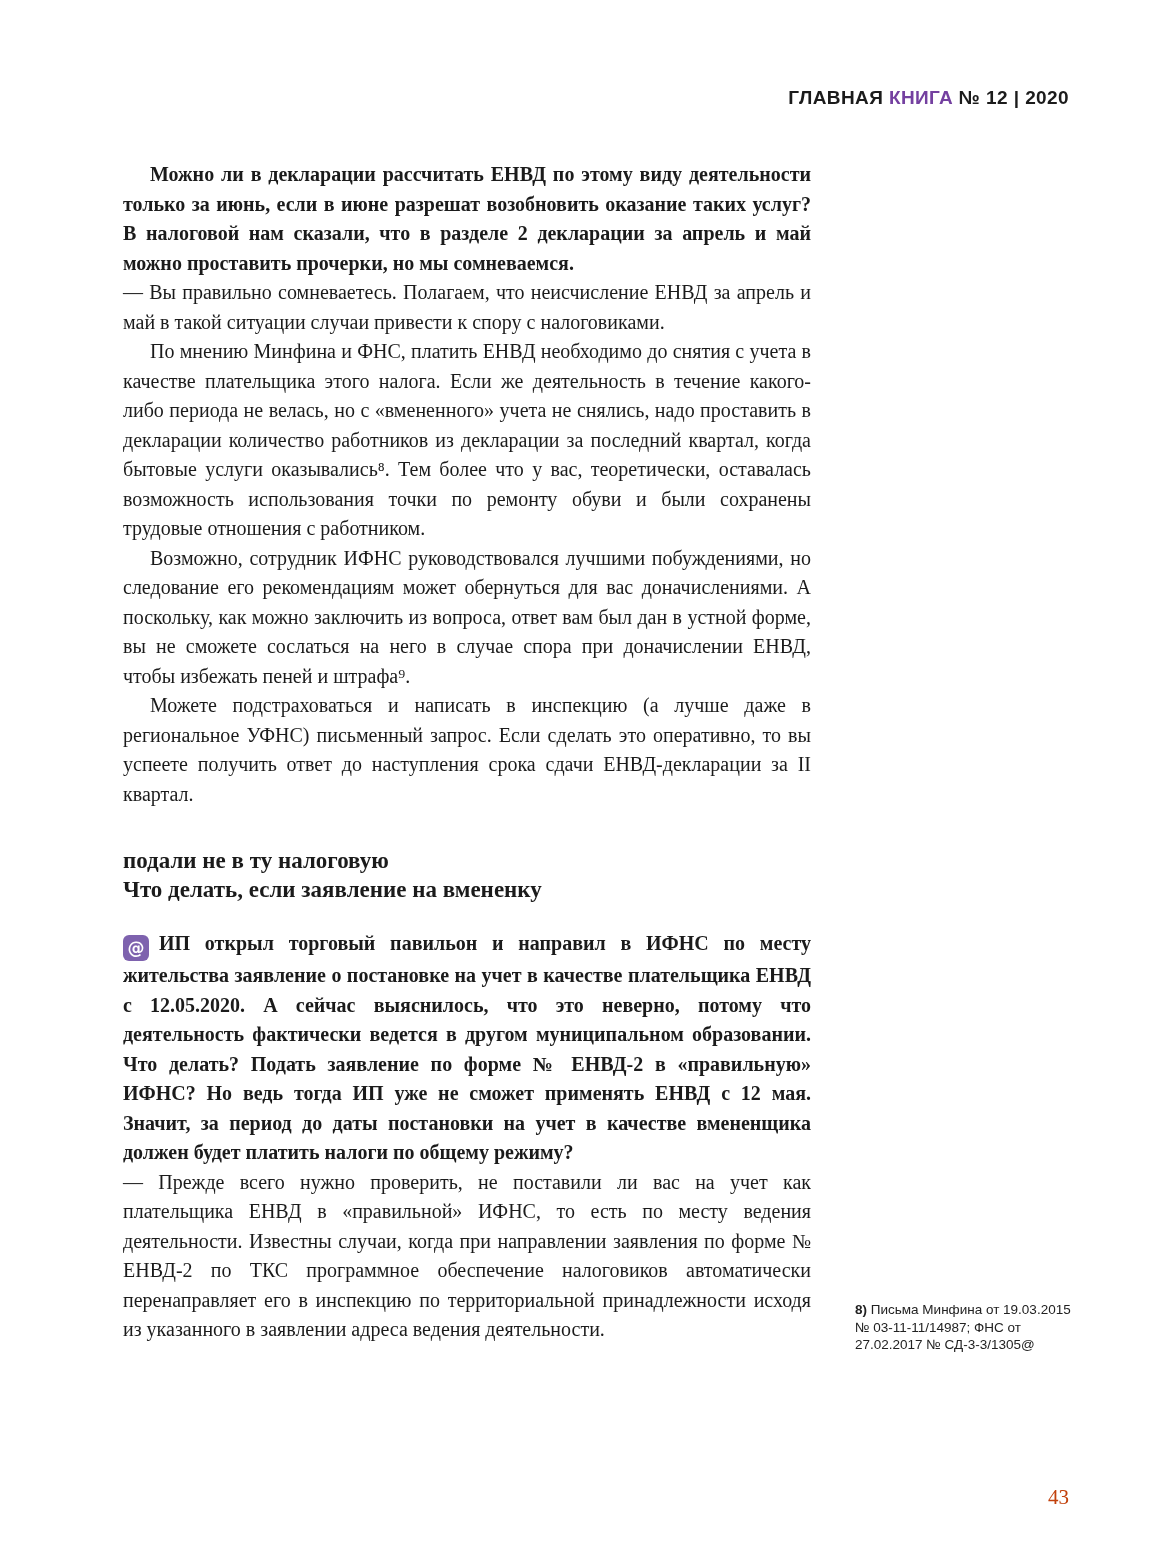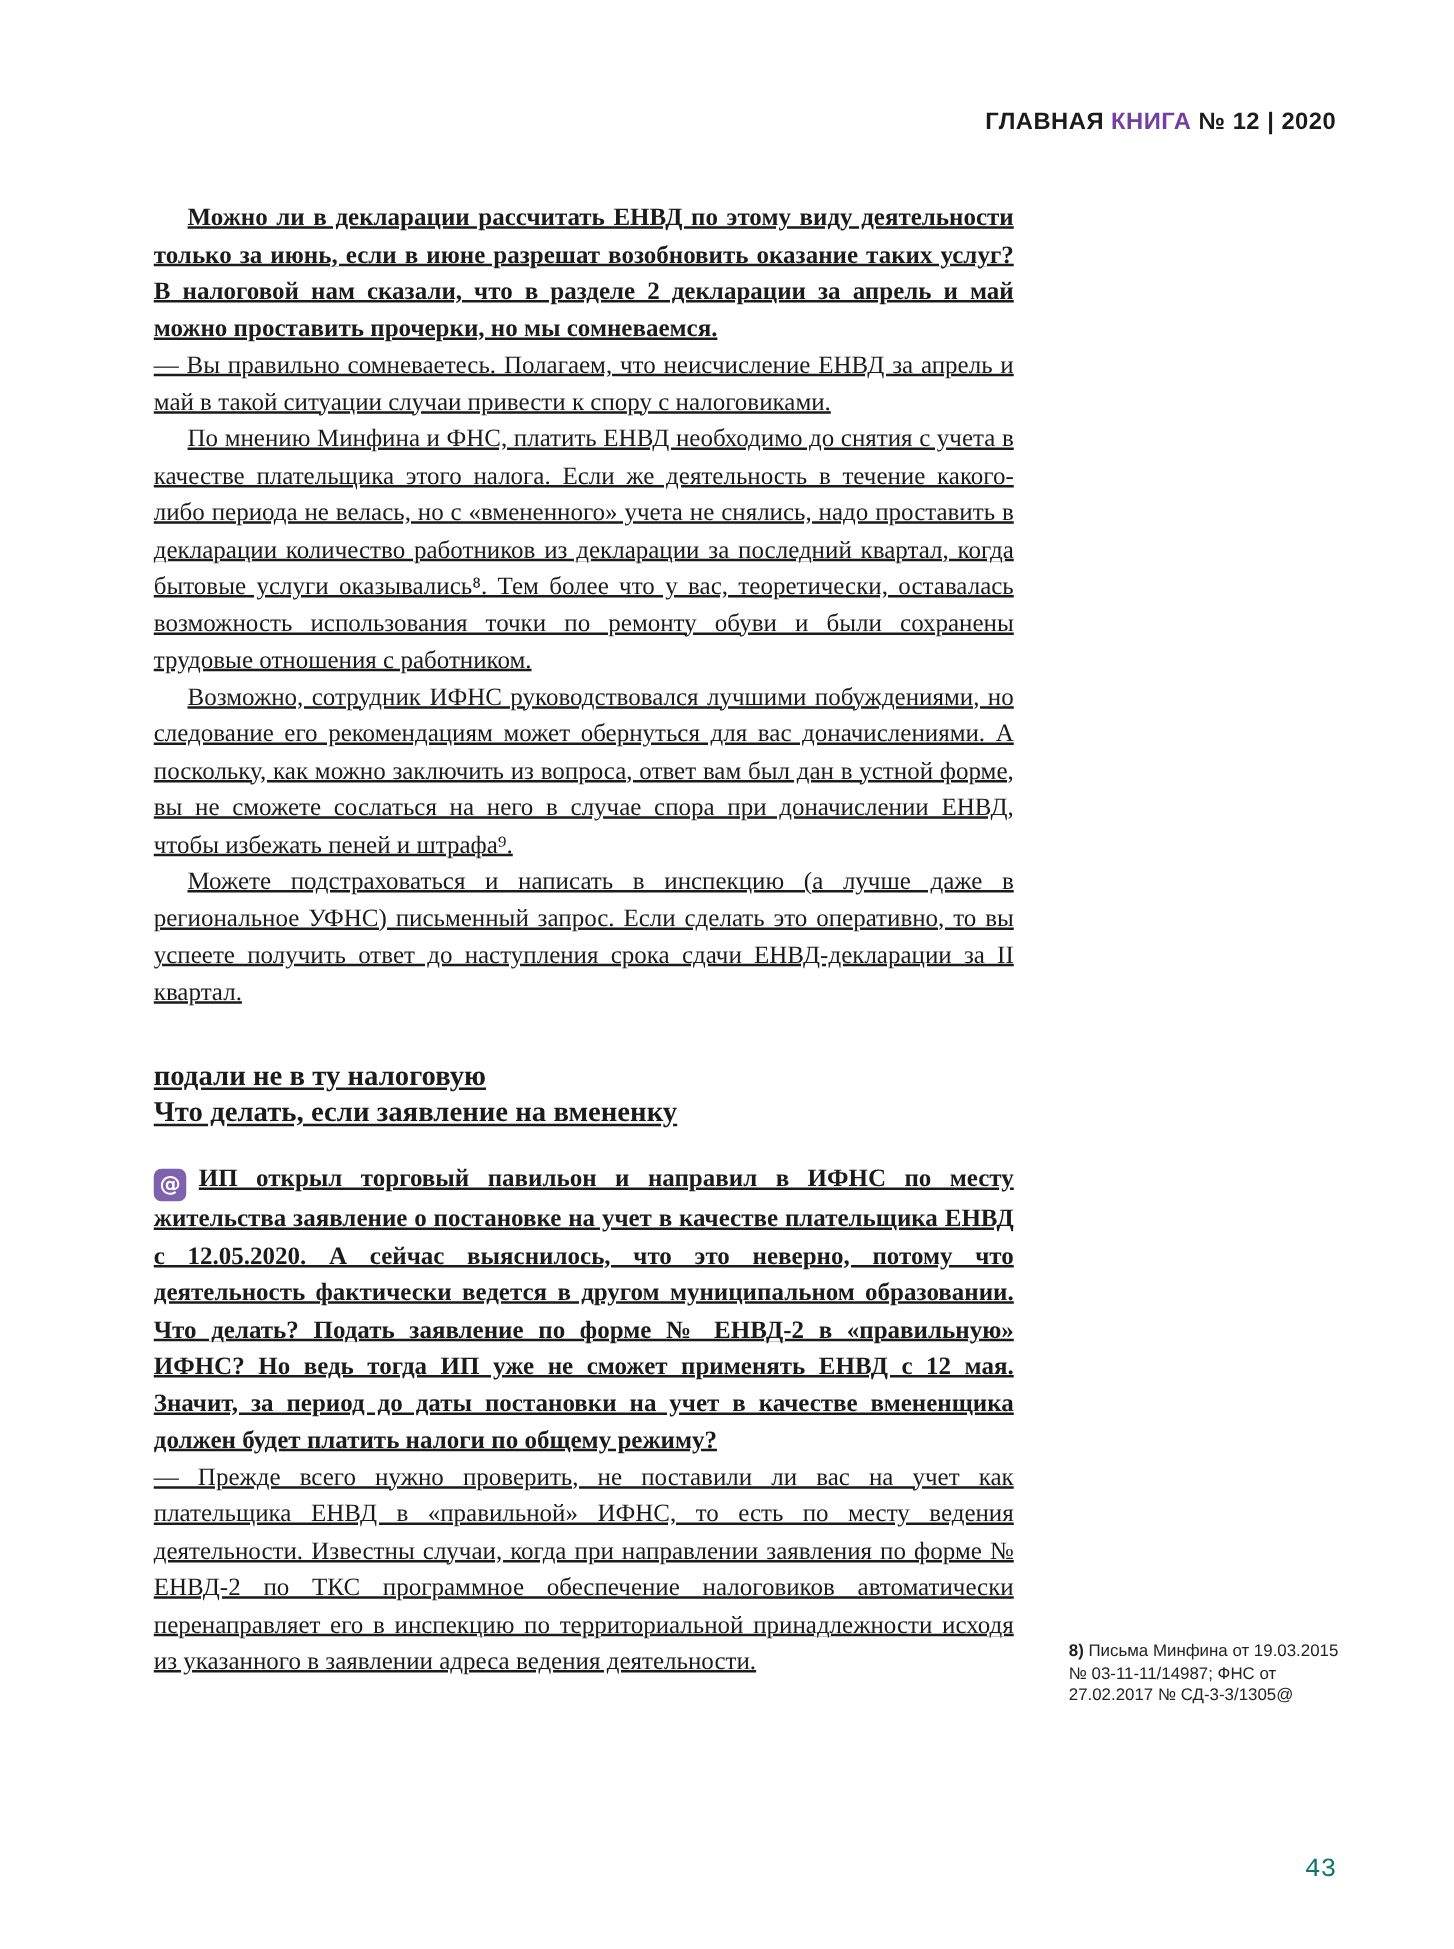--- a/index.html
+++ b/index.html
@@ -17,21 +17,21 @@
     font-family:"Liberation Sans", sans-serif;
     font-size:19px;font-weight:700;letter-spacing:.4px;
     color:#1b1b1b;white-space:nowrap;
   }
   .mag-header .purple{color:#7440a0;}
   
   .main{
     position:absolute;left:123px;top:160px;width:688px;
     font-size:20px;line-height:29.5px;
     text-align:justify;
-    hyphens:auto;text-decoration:underline;-webkit-hyphens:auto;
+    hyphens:auto;-webkit-hyphens:auto;
   }
   .main p{margin:0;}
   p.indent{text-indent:27px;}
   p.bold{font-weight:700;}
   .section-heading{
     margin:37px 0 25px 0;
     font-size:23px;line-height:29px;font-weight:700;
     text-align:left;text-indent:0;
   }
   .section-heading span{display:block;}
@@ -42,25 +42,25 @@
     font-size:17px;line-height:26px;text-align:center;font-weight:700;
     margin-right:10px;vertical-align:-4px;text-indent:0;
   }
   
   .sidebar-notes{
     position:absolute;left:855px;top:1296px;width:228px;
     font-family:"Liberation Sans", sans-serif;
     font-size:13.5px;line-height:17.5px;color:#222222;
     text-align:left;
   }
-  .sidebar-notes p{margin:16px 0 7px 0;}
+  .sidebar-notes p{margin:5px 0 7px 0;}
   .sidebar-notes b{font-weight:700;}
   .page-number{
     position:absolute;top:1485px;right:94px;
-    font-size:21px;color:#0f766e;font-family:Liberation Mono, monospace;
+    font-size:21px;color:#c2410c;
   }
 </style>
 </head>
 <body>
 
 <div class="page">
 
   <div class="mag-header">
     <span>ГЛАВНАЯ</span>
     <span class="purple">КНИГА</span>

